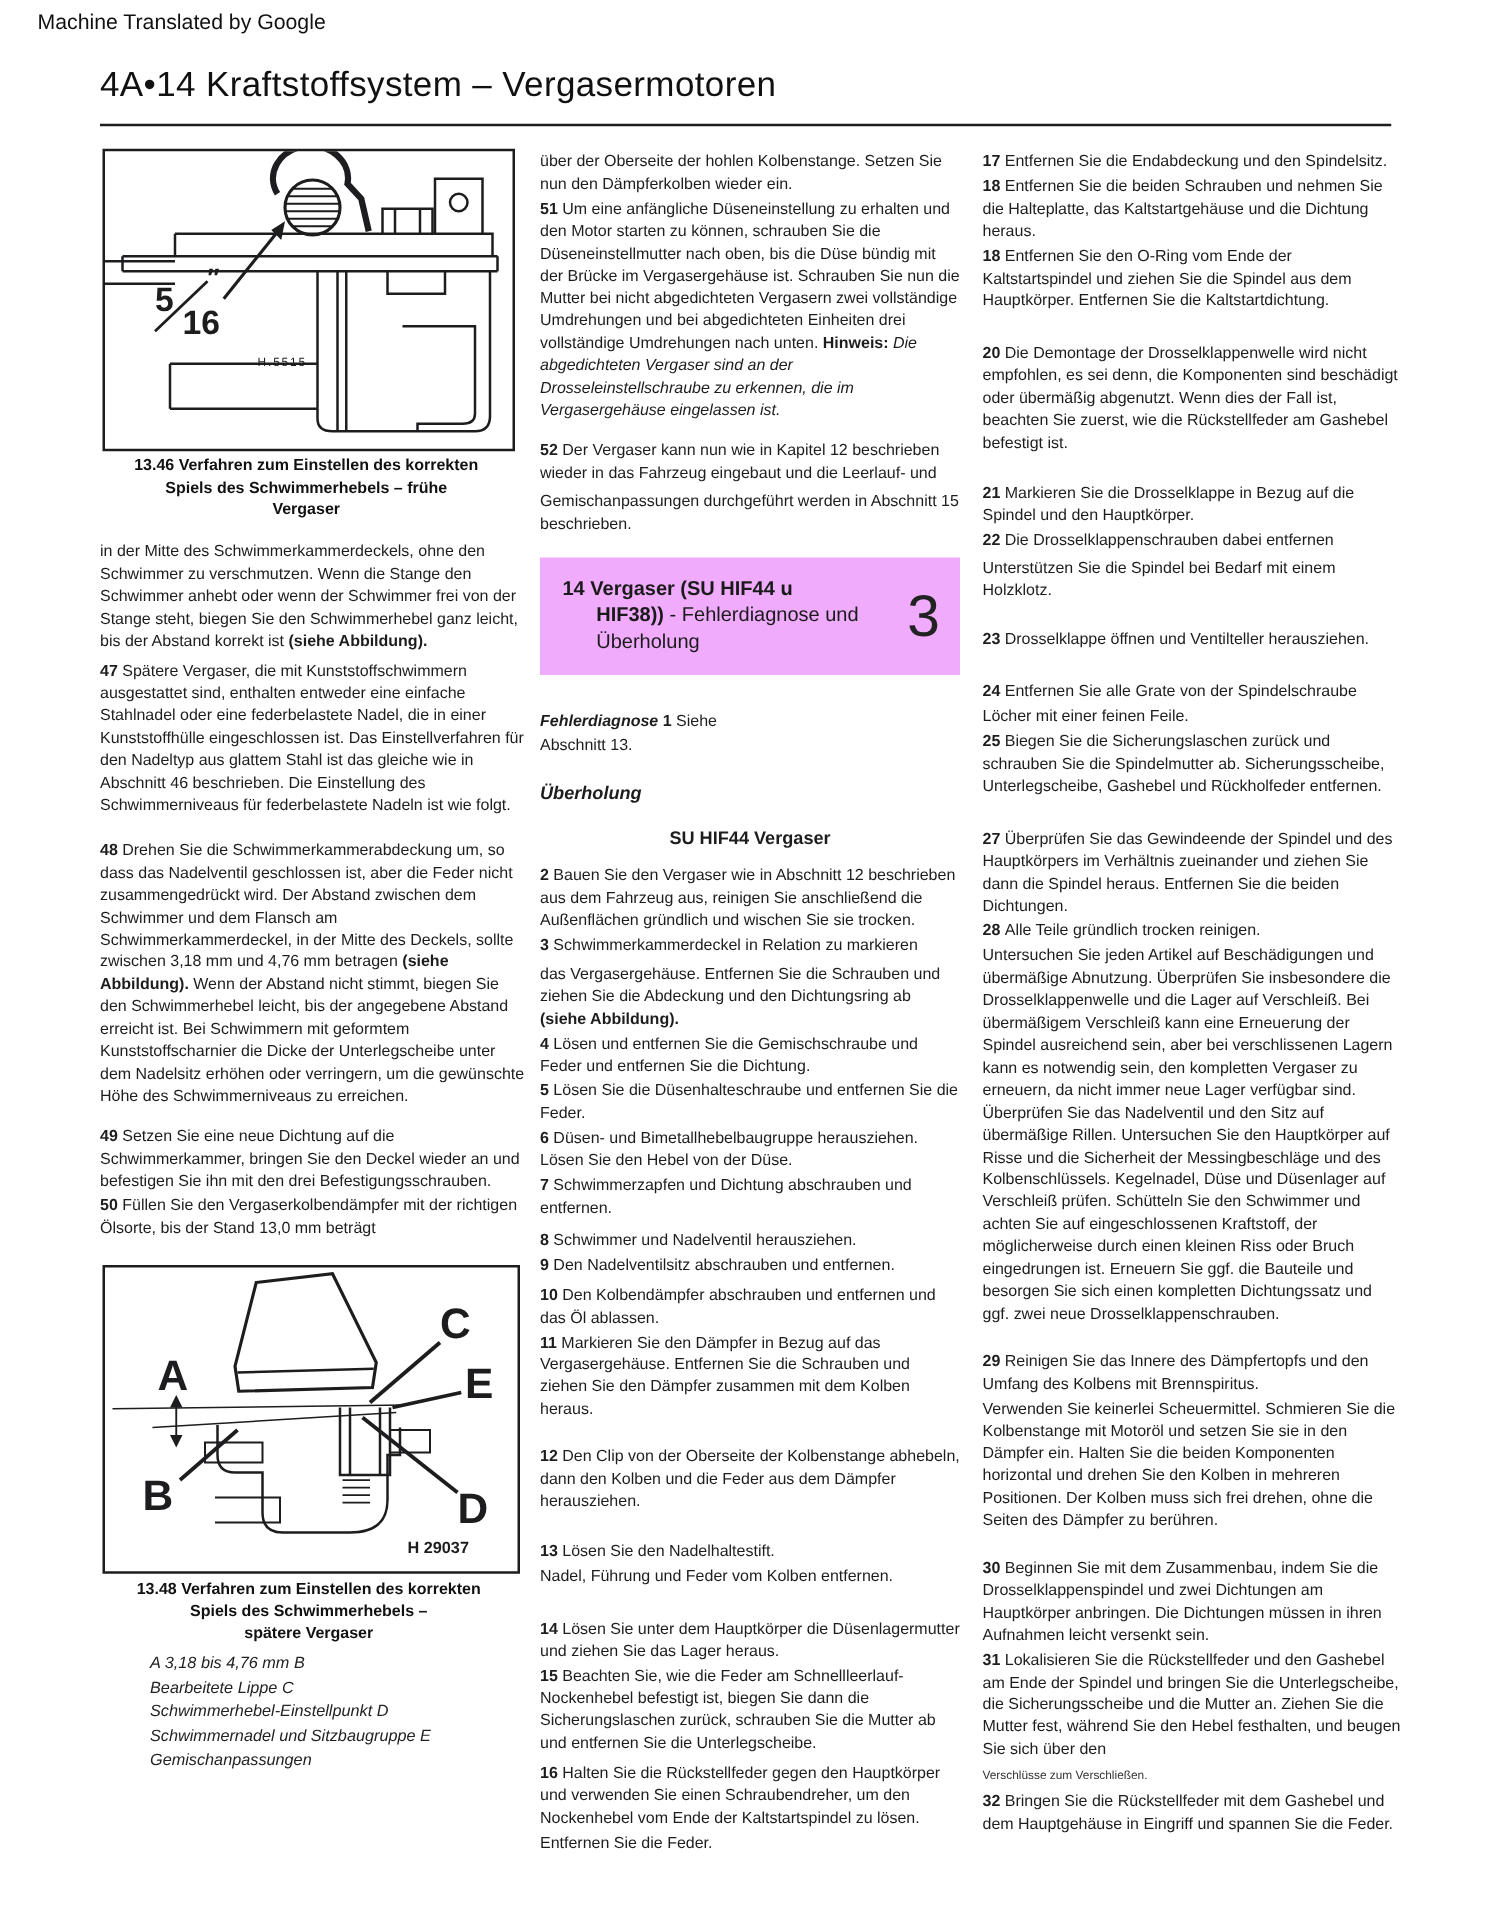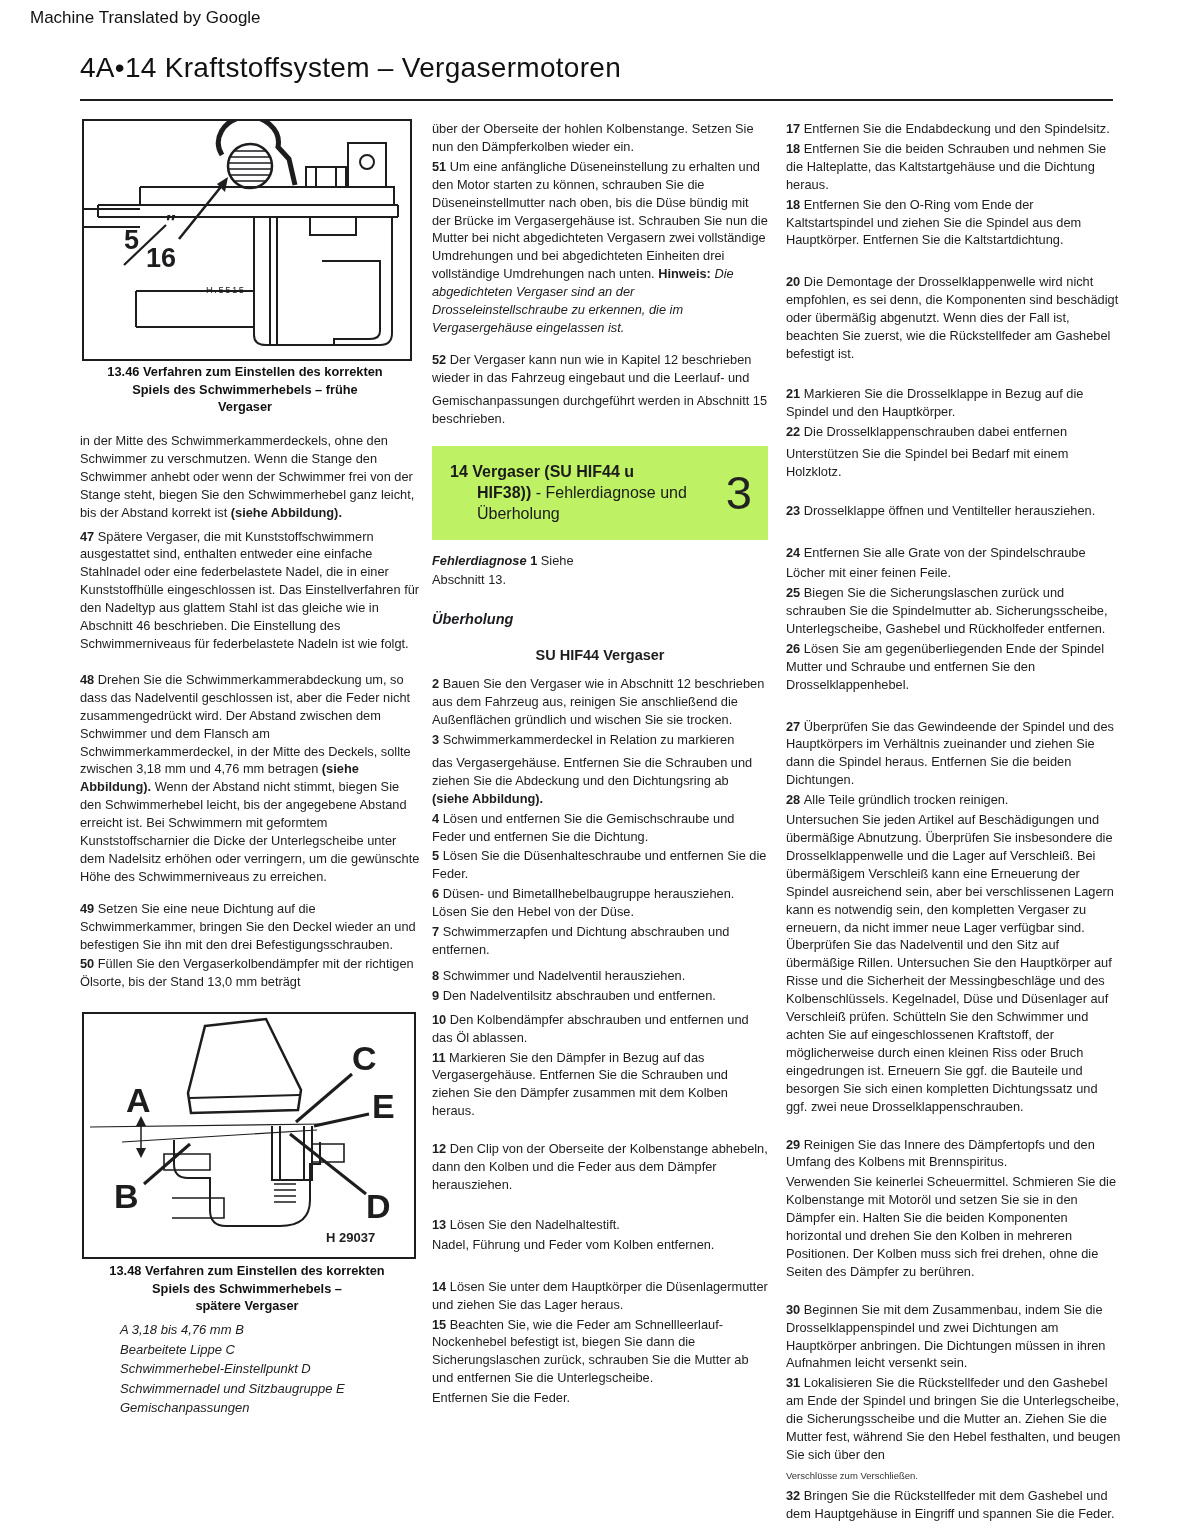--- a/index.html
+++ b/index.html
@@ -22,21 +22,21 @@
   .col-mid{left:432px;width:336px;}
   .col-right{left:786px;width:335px;}
 
   .para{margin:0 0 2px 0;}
   .b{font-weight:bold;}
   .i{font-style:italic;}
   .sm{font-size:9.5px;color:#333;text-align:center;}
   .hi{font-weight:bold;font-style:italic;font-size:14.5px;line-height:20px;}
   .hb{font-weight:bold;font-size:14.5px;line-height:20px;}
 
-  .section-box{position:relative;margin:18px 0 12px 0;background:#bef264;padding:15px 16px 16px 18px;min-height:58px;}
+  .section-box{position:relative;margin:18px 0 28px 0;background:#f0abfc;padding:15px 16px 16px 18px;min-height:58px;}
   .sb-l1{font-weight:bold;font-size:16px;line-height:21px;color:#1a1a1a;}
   .sb-l2,.sb-l3{font-size:16px;line-height:21px;padding-left:27px;color:#1a1a1a;}
   .sb-num{position:absolute;right:16px;top:50%;transform:translateY(-52%);font-size:47px;color:#222;font-weight:400;}
 
   svg text{font-family:"Liberation Sans",sans-serif;}
 </style>
 </head>
 <body>
 
 <div class="page">
@@ -195,37 +195,37 @@
         <div class="para"><span class="b">7 </span><span>Schwimmerzapfen und Dichtung abschrauben und entfernen.</span></div>
         <div class="para" style="margin-top: 8px;"><span class="b">8 </span><span>Schwimmer und Nadelventil herausziehen.</span></div>
         <div class="para"><span class="b">9 </span><span>Den Nadelventilsitz abschrauben und entfernen.</span></div>
         <div class="para" style="margin-top: 6px;"><span class="b">10 </span><span>Den Kolbendämpfer abschrauben und entfernen und das Öl ablassen.</span></div>
         <div class="para" style="margin-top: 0;"><span class="b">11 </span><span>Markieren Sie den Dämpfer in Bezug auf das Vergasergehäuse. Entfernen Sie die Schrauben und ziehen Sie den Dämpfer zusammen mit dem Kolben heraus.</span></div>
         <div class="para" style="margin-top: 20px;"><span class="b">12 </span><span>Den Clip von der Oberseite der Kolbenstange abhebeln, dann den Kolben und die Feder aus dem Dämpfer herausziehen.</span></div>
         <div class="para" style="margin-top: 22px;"><span class="b">13 </span><span>Lösen Sie den Nadelhaltestift.</span></div>
         <div class="para"><span>Nadel, Führung und Feder vom Kolben entfernen.</span></div>
         <div class="para" style="margin-top: 24px;"><span class="b">14 </span><span>Lösen Sie unter dem Hauptkörper die Düsenlagermutter und ziehen Sie das Lager heraus.</span></div>
         <div class="para"><span class="b">15 </span><span>Beachten Sie, wie die Feder am Schnellleerlauf-Nockenhebel befestigt ist, biegen Sie dann die Sicherungslaschen zurück, schrauben Sie die Mutter ab und entfernen Sie die Unterlegscheibe.</span></div>
+        <div class="para" style="margin-top: 6px;"><span class="b">16 </span><span>Halten Sie die Rückstellfeder gegen den Hauptkörper und verwenden Sie einen Schraubendreher, um den Nockenhebel vom Ende der Kaltstartspindel zu lösen.</span></div>
         <div class="para"><span>Entfernen Sie die Feder.</span></div>
       </div>
   </div>
 
   <div class="col col-right">
       <div class="para"><span class="b">17 </span><span>Entfernen Sie die Endabdeckung und den Spindelsitz.</span></div>
       <div class="para"><span class="b">18 </span><span>Entfernen Sie die beiden Schrauben und nehmen Sie die Halteplatte, das Kaltstartgehäuse und die Dichtung heraus.</span></div>
       <div class="para"><span class="b">18 </span><span>Entfernen Sie den O-Ring vom Ende der Kaltstartspindel und ziehen Sie die Spindel aus dem Hauptkörper. Entfernen Sie die Kaltstartdichtung.</span></div>
       <div class="para" style="margin-top: 24px;"><span class="b">20 </span><span>Die Demontage der Drosselklappenwelle wird nicht empfohlen, es sei denn, die Komponenten sind beschädigt oder übermäßig abgenutzt. Wenn dies der Fall ist, beachten Sie zuerst, wie die Rückstellfeder am Gashebel befestigt ist.</span></div>
       <div class="para" style="margin-top: 22px;"><span class="b">21 </span><span>Markieren Sie die Drosselklappe in Bezug auf die Spindel und den Hauptkörper.</span></div>
       <div class="para"><span class="b">22 </span><span>Die Drosselklappenschrauben dabei entfernen</span></div>
       <div class="para" style="margin-top: 4px;"><span>Unterstützen Sie die Spindel bei Bedarf mit einem Holzklotz.</span></div>
       <div class="para" style="margin-top: 22px;"><span class="b">23 </span><span>Drosselklappe öffnen und Ventilteller herausziehen.</span></div>
       <div class="para" style="margin-top: 24px;"><span class="b">24 </span><span>Entfernen Sie alle Grate von der Spindelschraube</span></div>
       <div class="para"><span>Löcher mit einer feinen Feile.</span></div>
       <div class="para"><span class="b">25 </span><span>Biegen Sie die Sicherungslaschen zurück und schrauben Sie die Spindelmutter ab. Sicherungsscheibe, Unterlegscheibe, Gashebel und Rückholfeder entfernen.</span></div>
-      <div class="para"><span class="b">26 </span><span>Lösen Sie am gegenüberliegenden Ende der Spindel Mutter und Schraube und entfernen Sie den Drosselklappenhebel.</span></div>
       <div class="para" style="margin-top: 24px;"><span class="b">27 </span><span>Überprüfen Sie das Gewindeende der Spindel und des Hauptkörpers im Verhältnis zueinander und ziehen Sie dann die Spindel heraus. Entfernen Sie die beiden Dichtungen.</span></div>
       <div class="para"><span class="b">28 </span><span>Alle Teile gründlich trocken reinigen.</span></div>
       <div class="para"><span>Untersuchen Sie jeden Artikel auf Beschädigungen und übermäßige Abnutzung. Überprüfen Sie insbesondere die Drosselklappenwelle und die Lager auf Verschleiß. Bei übermäßigem Verschleiß kann eine Erneuerung der Spindel ausreichend sein, aber bei verschlissenen Lagern kann es notwendig sein, den kompletten Vergaser zu erneuern, da nicht immer neue Lager verfügbar sind. Überprüfen Sie das Nadelventil und den Sitz auf übermäßige Rillen. Untersuchen Sie den Hauptkörper auf Risse und die Sicherheit der Messingbeschläge und des Kolbenschlüssels. Kegelnadel, Düse und Düsenlager auf Verschleiß prüfen. Schütteln Sie den Schwimmer und achten Sie auf eingeschlossenen Kraftstoff, der möglicherweise durch einen kleinen Riss oder Bruch eingedrungen ist. Erneuern Sie ggf. die Bauteile und besorgen Sie sich einen kompletten Dichtungssatz und ggf. zwei neue Drosselklappenschrauben.</span></div>
       <div class="para" style="margin-top: 20px;"><span class="b">29 </span><span>Reinigen Sie das Innere des Dämpfertopfs und den Umfang des Kolbens mit Brennspiritus.</span></div>
       <div class="para"><span>Verwenden Sie keinerlei Scheuermittel. Schmieren Sie die Kolbenstange mit Motoröl und setzen Sie sie in den Dämpfer ein. Halten Sie die beiden Komponenten horizontal und drehen Sie den Kolben in mehreren Positionen. Der Kolben muss sich frei drehen, ohne die Seiten des Dämpfer zu berühren.</span></div>
       <div class="para" style="margin-top: 20px;"><span class="b">30 </span><span>Beginnen Sie mit dem Zusammenbau, indem Sie die Drosselklappenspindel und zwei Dichtungen am Hauptkörper anbringen. Die Dichtungen müssen in ihren Aufnahmen leicht versenkt sein.</span></div>
       <div class="para"><span class="b">31 </span><span>Lokalisieren Sie die Rückstellfeder und den Gashebel am Ende der Spindel und bringen Sie die Unterlegscheibe, die Sicherungsscheibe und die Mutter an. Ziehen Sie die Mutter fest, während Sie den Hebel festhalten, und beugen Sie sich über den</span></div>
       <div class="para"><span class="sm">Verschlüsse zum Verschließen.</span></div>
       <div class="para"><span class="b">32 </span><span>Bringen Sie die Rückstellfeder mit dem Gashebel und dem Hauptgehäuse in Eingriff und spannen Sie die Feder.</span></div>
     </div>

